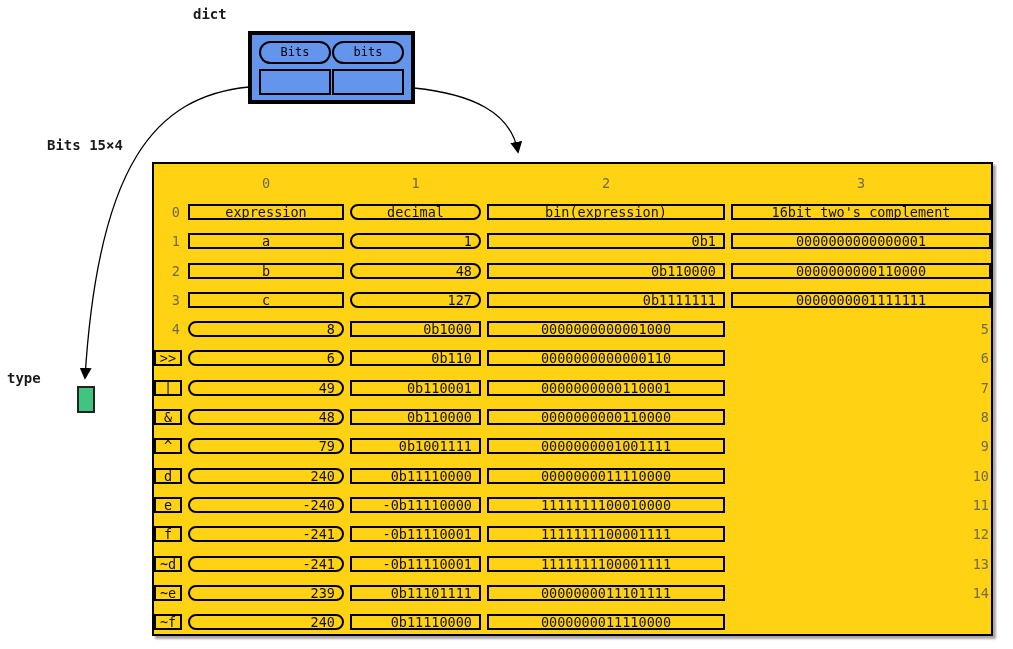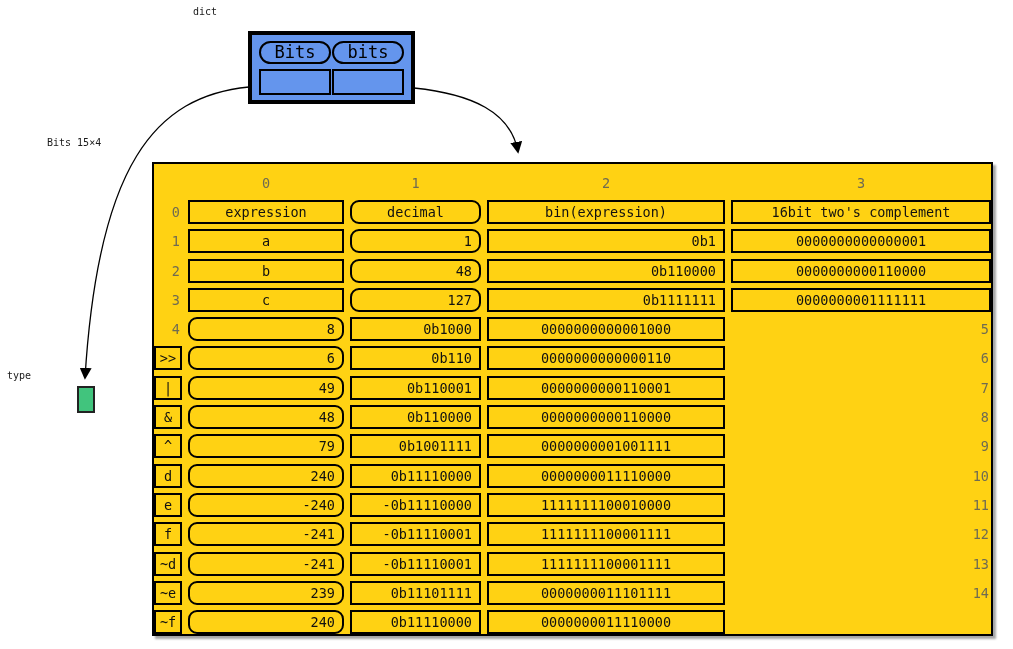--- a/index.html
+++ b/index.html
@@ -6,34 +6,34 @@
     --dict-fill:#6495ED;
     --table-fill:#FFD213;
     --type-fill:#41C47D;
     --index-text:#6f6b52;
   }
   *{box-sizing:border-box;margin:0;padding:0;}
   html,body{background:#fff;}
   body{font-family:"DejaVu Sans Mono","Liberation Mono",monospace;}
   #canvas{position:relative;width:1013px;height:649px;background:#fff;overflow:hidden;}
 
-  .free-label{position:absolute;font-size:10px;color:#1a1a1a;white-space:pre;}
+  .free-label{position:absolute;font-size:14px;color:#1a1a1a;white-space:pre;font-weight:bold;}
 
   
   #dict-box{
     position:absolute;left:248px;top:31px;width:167px;height:73px;
     background:var(--dict-fill);border:4px solid #000;
     display:flex;justify-content:space-between;align-items:flex-start;
     padding:6px 7px 0 7px;
   }
   .dict-entry{width:72px;display:flex;flex-direction:column;}
   .dict-key-pill{
     height:23px;border:2px solid #000;border-radius:12px;
     background:var(--dict-fill);color:#000;
-    font-size:17px;line-height:19px;text-align:center;
+    font-size:12px;line-height:19px;text-align:center;
   }
   .dict-val-slot{
     margin-top:5px;height:26px;border:2px solid #000;background:var(--dict-fill);
   }
 
   
   #arrow-layer{position:absolute;left:0;top:0;width:1013px;height:649px;pointer-events:none;}
 
   
   #type-box{
@@ -54,21 +54,21 @@
     grid-auto-rows:29.3px;
     align-items:center;
     padding:4px 4px 0 0;
   }
   .col-index,.row-index{
     color:var(--index-text);font-size:13.5px;line-height:24px;
   }
   .col-index{text-align:center;}
   .row-index{text-align:right;padding-right:2px;}
   .cell{
-    height:24px;border:2px solid #000;background:var(--table-fill);
+    height:16px;border:2px solid #000;background:var(--table-fill);
     display:flex;align-items:center;
     font-size:13.5px;color:#111;padding:0 7px;white-space:pre;overflow:hidden;
   }
   .cell.c0{justify-content:center;}
   .cell.c1{justify-content:flex-end;border-radius:9px;}
   .cell.c2{justify-content:flex-end;}
   .cell.c3{justify-content:center;}
   .cell.hdr{justify-content:center;}
 </style>
 </head>

